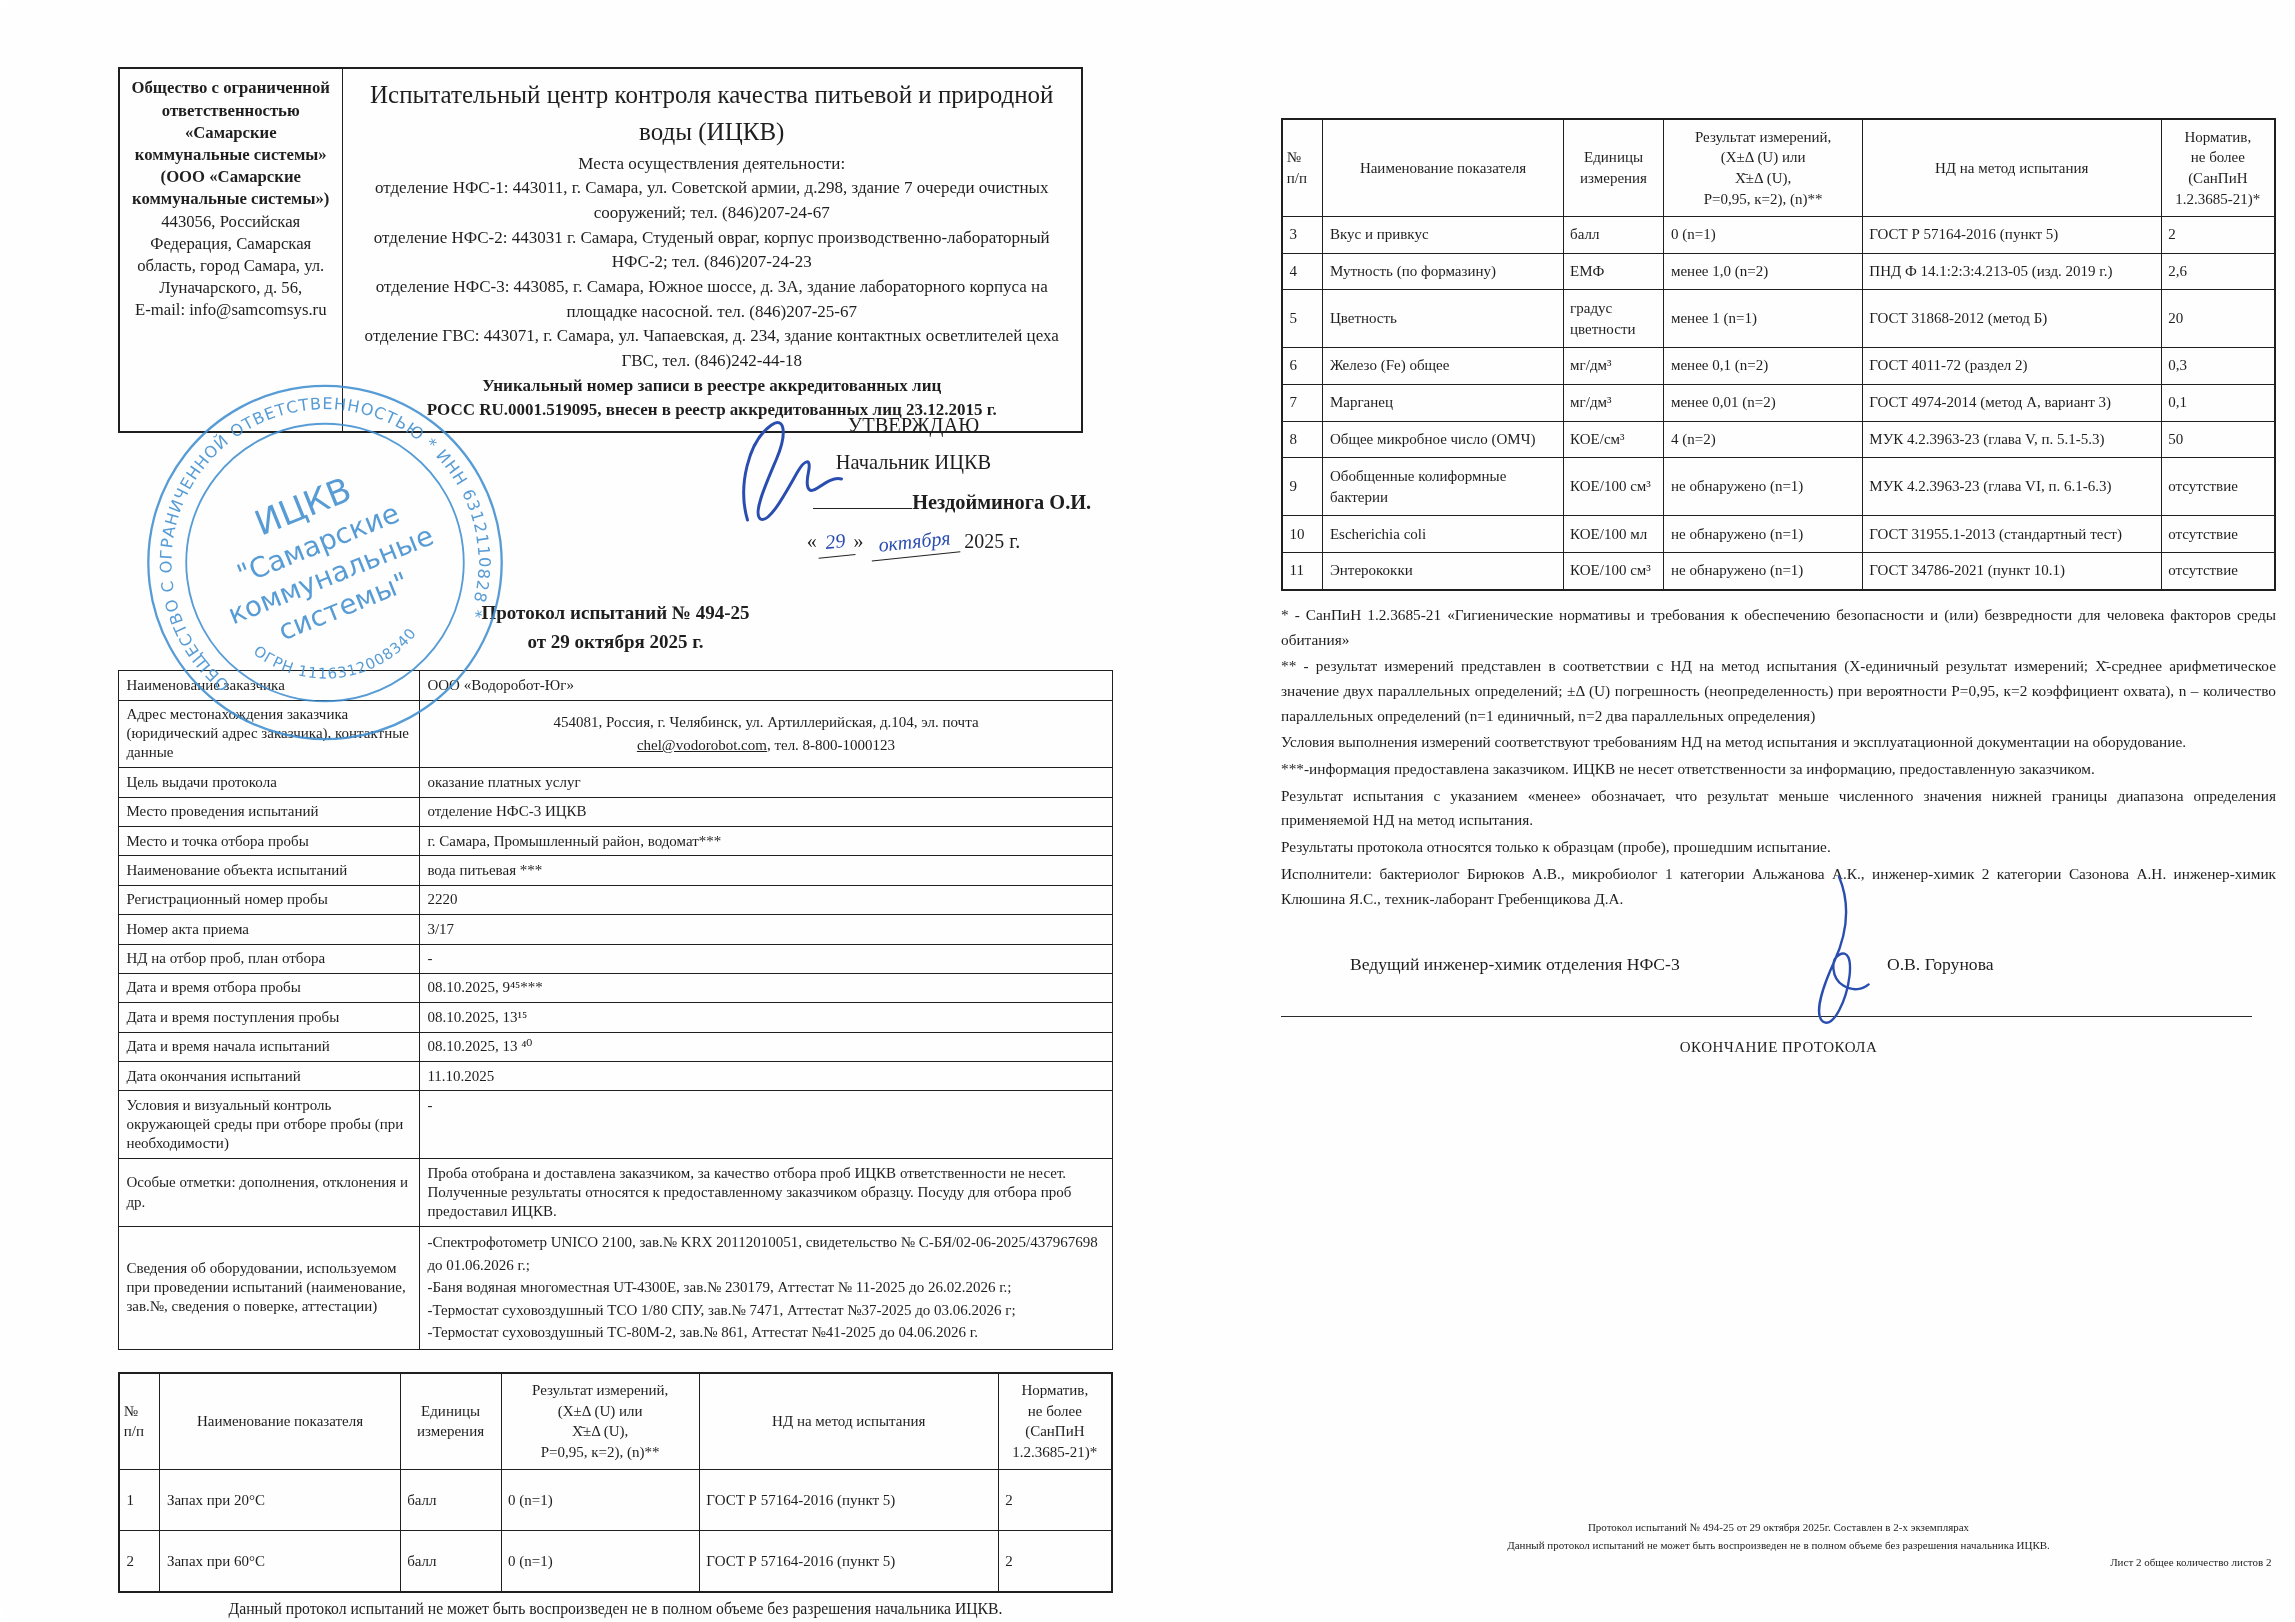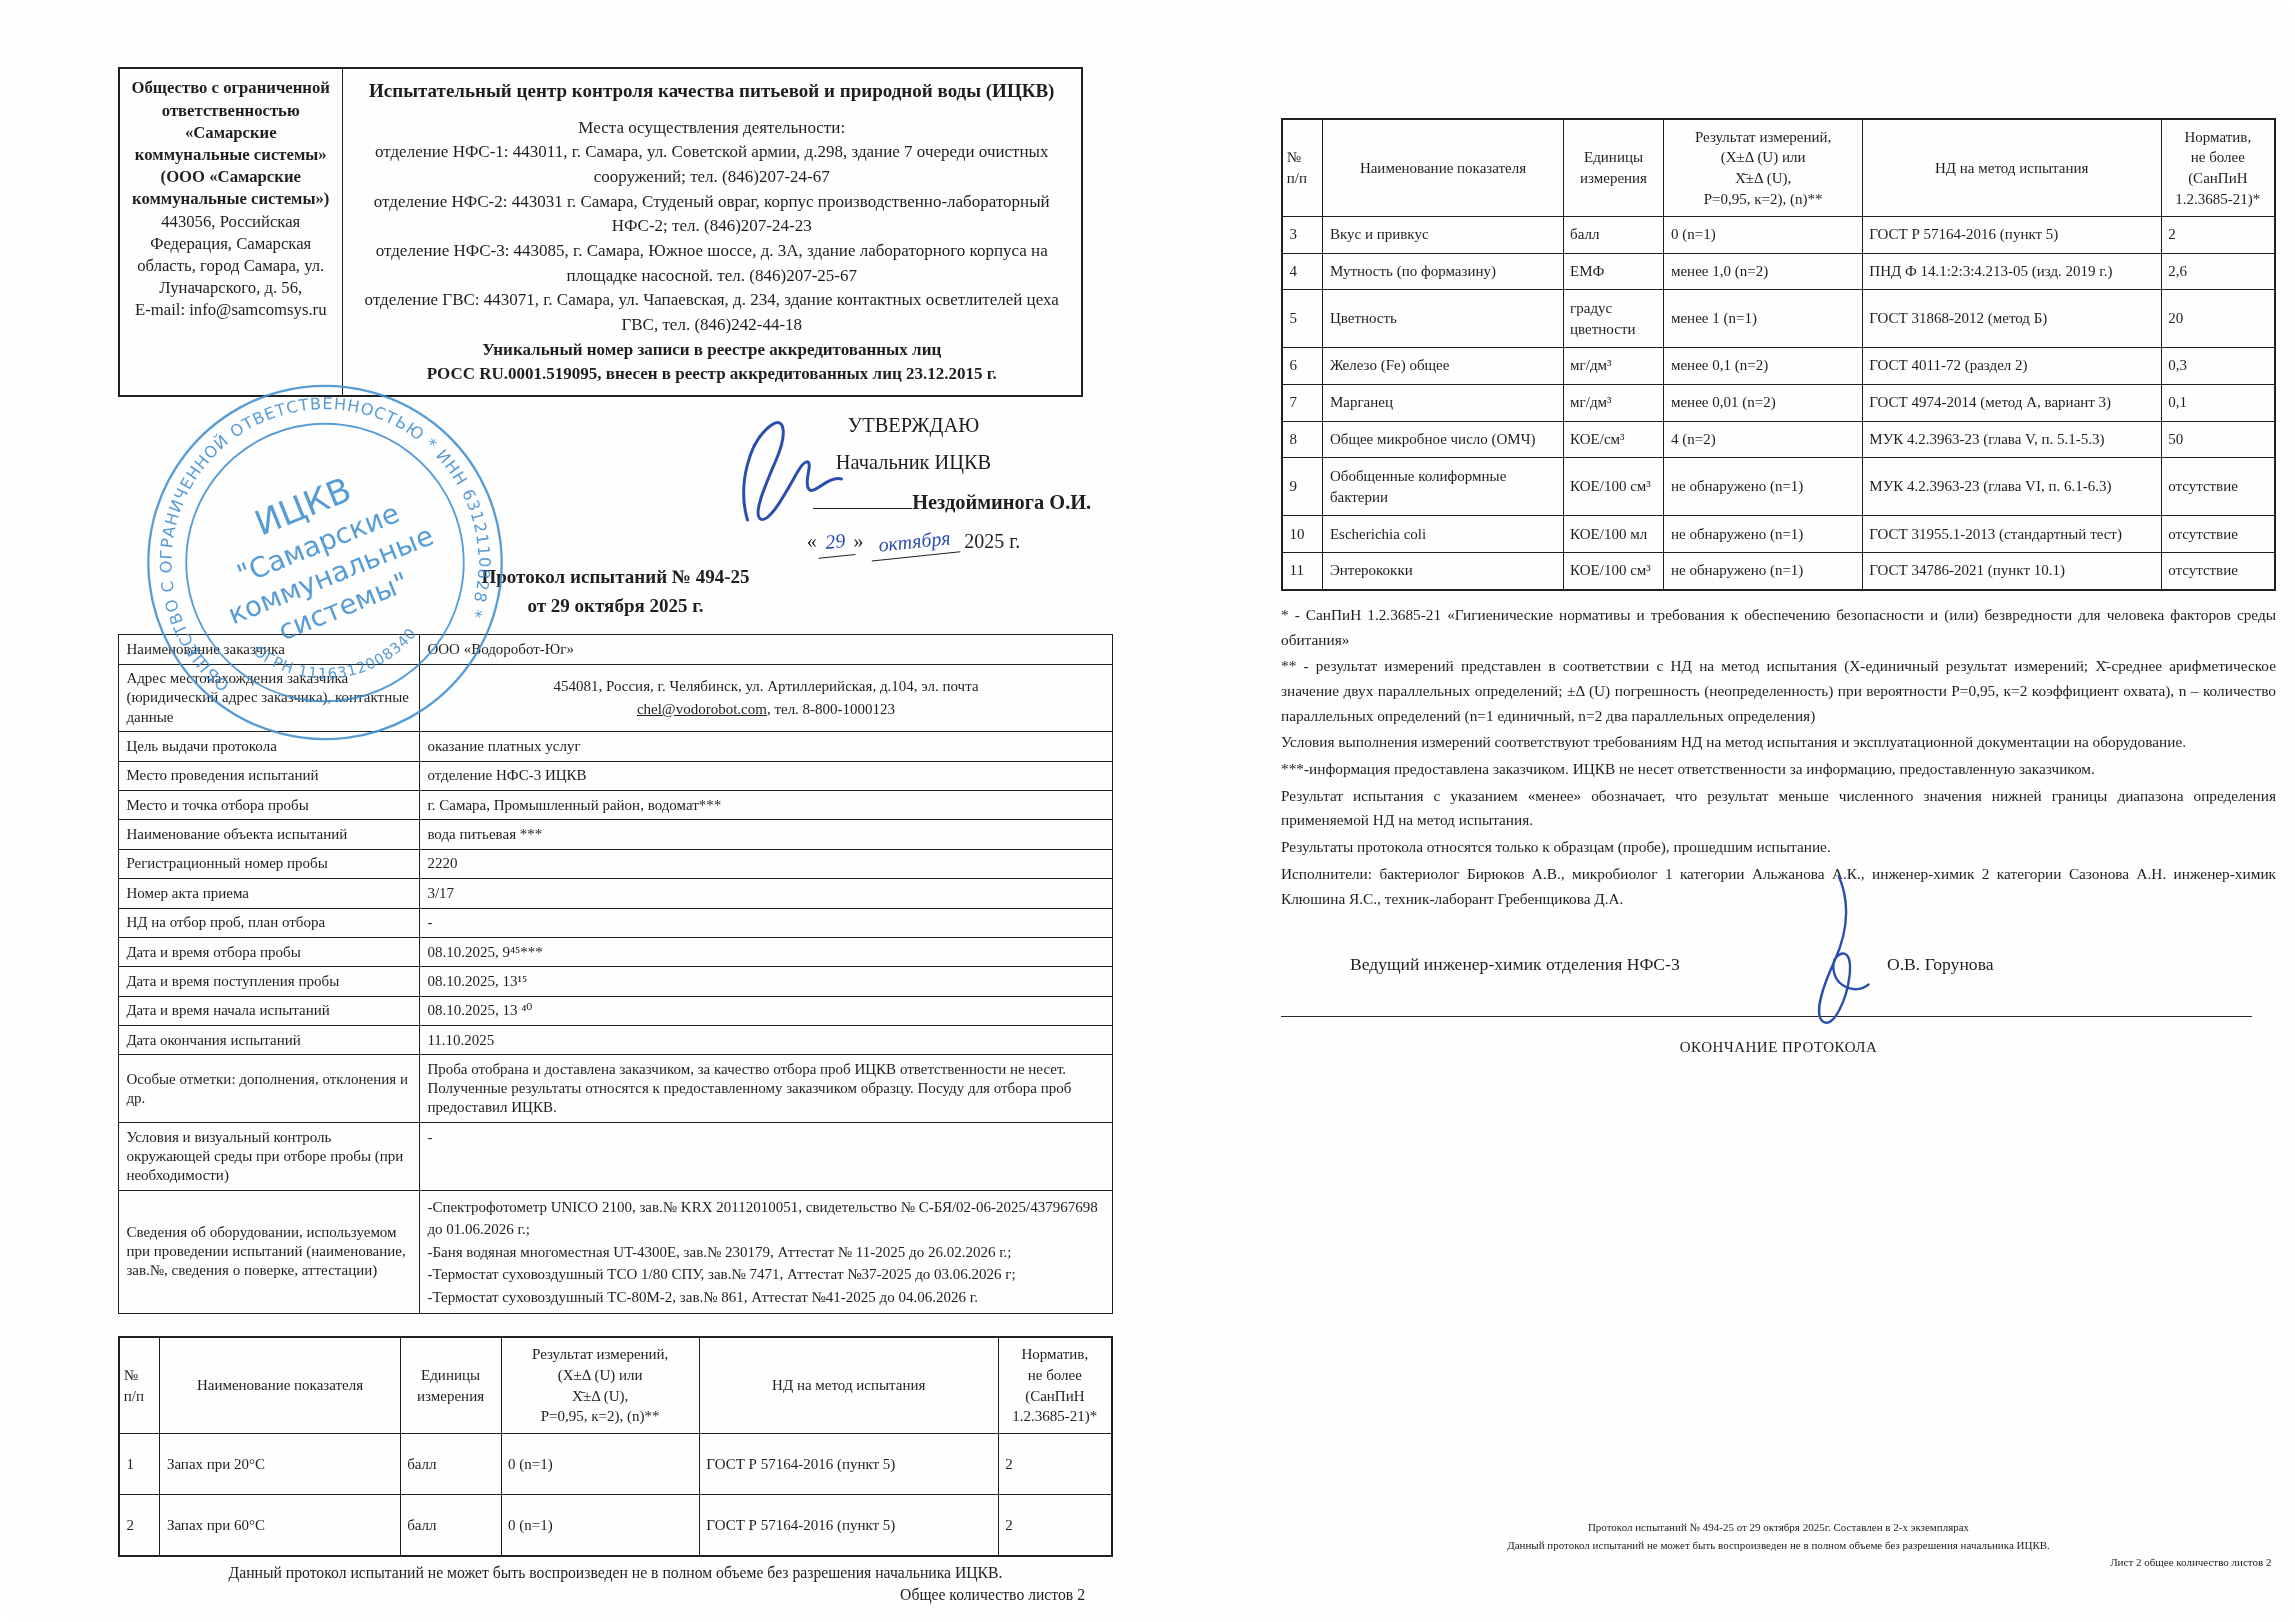--- a/index.html
+++ b/index.html
@@ -12,21 +12,21 @@
   .page1 { left:118px; top:67px; width:995px; }
   .page2 { left:1281px; top:118px; width:995px; height:1505px; }
 
   
   table { border-collapse:collapse; }
   .hdr { width:965px; border:2.3px solid #1f1f1f; }
   .hdr td { border:1.9px solid #1f1f1f; vertical-align:top; padding:8.3px 8.3px; }
   .org-cell { width:223px; text-align:center; font-size:16.7px; line-height:1.33; }
   .org-name { font-weight:bold; }
   .center-cell { text-align:center; font-size:17px; line-height:1.45; padding-top:10.2px; }
-  .c-title { font-weight:bold; font-size:19px; margin-bottom:11px; }
+  .c-title { font-weight:normal; font-size:25px; margin-bottom:2px; }
   .c-bold  { font-weight:bold; }
 
   
   .stamp-wrap { position:absolute; left:22px; top:315px; width:370px; height:361px;
                 transform:rotate(-7deg); opacity:.87; pointer-events:none; }
   .stamp-wrap svg { width:100%; height:100%; }
 
   
   .approve { position:absolute; left:615px; top:343px; width:361px; text-align:center;
              font-size:20.4px; line-height:1.5; }
@@ -207,26 +207,26 @@
           </tr>
       <tr>
             <td class="lbl">Дата и время начала испытаний</td>
             <td>08.10.2025, 13 ⁴⁰</td>
           </tr>
       <tr>
             <td class="lbl">Дата окончания испытаний</td>
             <td>11.10.2025</td>
           </tr>
       <tr>
+            <td class="lbl">Условия и визуальный контроль окружающей среды при отборе пробы (при необходимости)</td>
+            <td style="vertical-align:top;">-</td>
+          </tr>
+      <tr>
             <td class="lbl">Особые отметки: дополнения, отклонения и др.</td>
             <td class="notes-val">Проба отобрана и доставлена заказчиком, за качество отбора проб ИЦКВ ответственности не несет. Полученные результаты относятся к предоставленному заказчиком образцу. Посуду для отбора проб предоставил ИЦКВ.</td>
-          </tr>
-      <tr>
-            <td class="lbl">Условия и визуальный контроль окружающей среды при отборе пробы (при необходимости)</td>
-            <td style="vertical-align:top;">-</td>
           </tr>
       <tr>
         <td class="lbl">Сведения об оборудовании, используемом при проведении испытаний (наименование, зав.№, сведения о поверке, аттестации)</td>
         <td class="eq-val">
           <div>-Спектрофотометр UNICO 2100, зав.№ KRX 20112010051, свидетельство № С-БЯ/02-06-2025/437967698 до 01.06.2026 г.;</div>
           <div>-Баня водяная многоместная UT-4300E, зав.№ 230179,  Аттестат № 11-2025 до 26.02.2026 г.;</div>
           <div>-Термостат суховоздушный ТСО 1/80 СПУ, зав.№ 7471, Аттестат №37-2025 до 03.06.2026 г;</div>
           <div>-Термостат суховоздушный ТС-80М-2, зав.№ 861, Аттестат №41-2025 до 04.06.2026 г.</div>
         </td>
       </tr>

